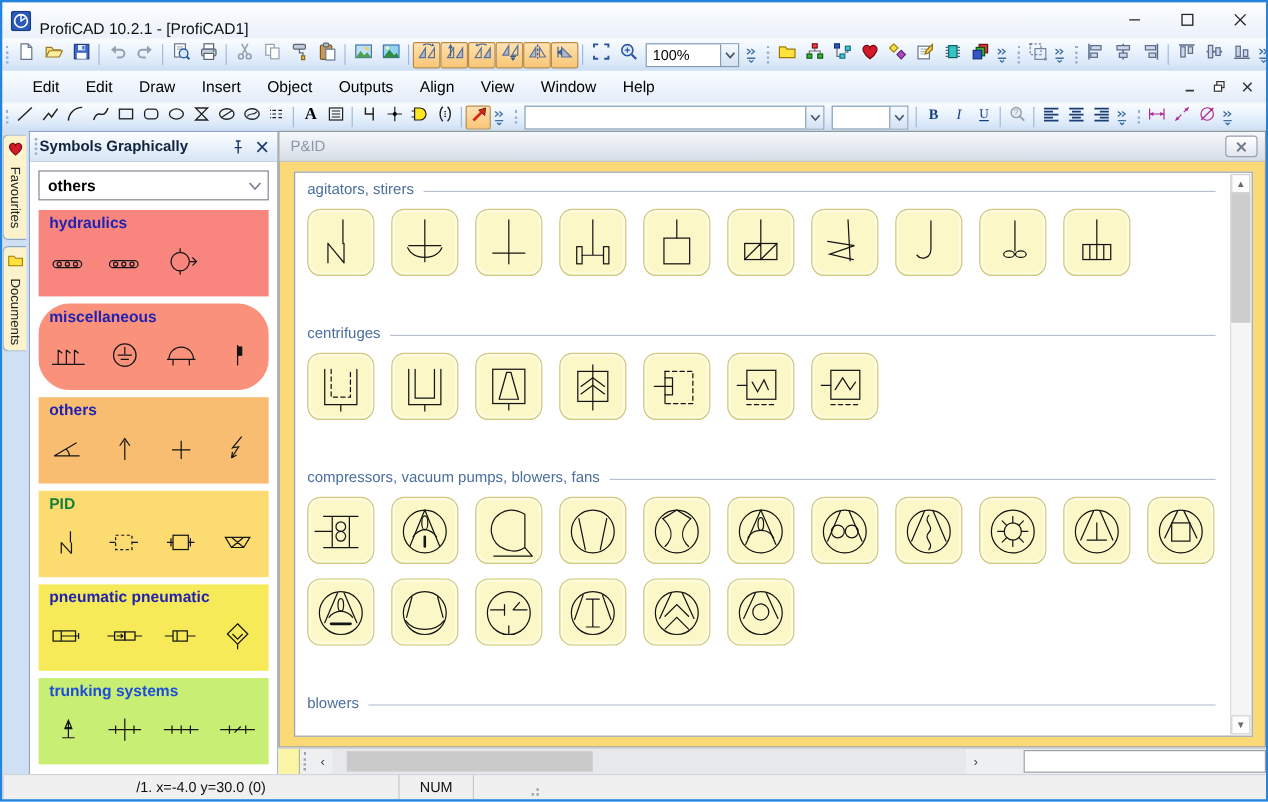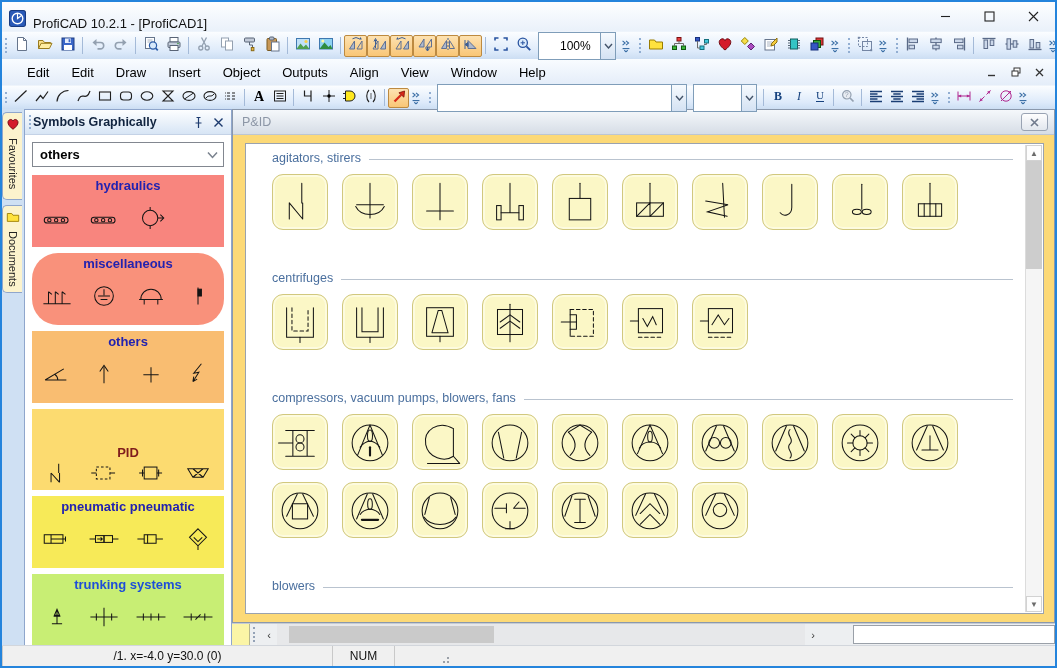--- a/index.html
+++ b/index.html
@@ -15,21 +15,21 @@
   
   .toolbar { display:flex; align-items:center; background:linear-gradient(#fbfdff,#ddeafa 72%,#ccdef3); border-top:1px solid #eef4fb; }
   .toolbar1 { height:28px; flex:0 0 28px; }
   .toolbar2 { height:24px; flex:0 0 24px; }
   .tb-group { display:flex; align-items:center; height:100%; padding:0 3px 0 8px; position:relative; }
   .tb-group::before { content:""; position:absolute; left:3px; top:6px; bottom:6px; border-left:2px dotted #92aed2; }
   .tb-btn { width:23px; height:22px; display:flex; align-items:center; justify-content:center; border:1px solid transparent; border-radius:2px; flex:0 0 auto; }
   .toolbar2 .tb-btn { width:21px; height:20px; }
   .tb-btn.active { background:linear-gradient(#fde2b2,#f9c676); border-color:#bd8a40; }
   .tb-sep { width:1px; height:17px; background:#a4bad8; margin:0 3px; flex:0 0 1px; }
-  .combo { display:flex; align-items:center; height:28px; background:#fff; border:1px solid #7f9db9; font-size:12px; margin:0 3px;padding-left:16px; }
+  .combo { display:flex; align-items:center; height:20px; background:#fff; border:1px solid #7f9db9; font-size:12px; margin:0 3px; }
   .combo .val { padding:0 5px; flex:1; text-align:left; color:#000; }
   .combo .dd { width:15px; height:100%; background:linear-gradient(#f6fafe,#d4e2f3); border-left:1px solid #7f9db9; display:flex; align-items:center; justify-content:center; }
   .chev { width:14px; height:100%; display:flex; align-items:center; justify-content:center; }
 
   
   .menubar { height:26px; flex:0 0 26px; display:flex; align-items:center; background:linear-gradient(#f9fcff,#e4edf9); padding-left:14px; font-size:13px; color:#000; }
   .menu-item { padding:4px 11px; }
   .mdi { margin-left:auto; display:flex; gap:3px; padding-right:5px; }
   .mdi-btn { width:21px; height:17px; display:flex; align-items:center; justify-content:center; }
 
@@ -42,29 +42,29 @@
   .panel { width:208px; flex:0 0 208px; display:flex; flex-direction:column; background:#fff; border:1px solid #8fa6cc; border-bottom:none; }
   .panel-header { height:25px; flex:0 0 25px; background:linear-gradient(#fdfeff,#d7e5f5); display:flex; align-items:center; padding:0 4px 0 8px; border-bottom:1px solid #c4d2e6; position:relative; }
   .panel-header::before { content:""; position:absolute; left:4px; top:5px; bottom:5px; border-left:2px dotted #92aed2; }
   .ph-title { font-weight:bold; font-size:12.5px; color:#10233f; }
   .panel-tools { margin-left:auto; display:flex; gap:2px; }
   .panel-tool { width:18px; height:18px; display:flex; align-items:center; justify-content:center; }
   .panel-combo { margin:7px 7px 6px; height:25px; flex:0 0 25px; border:1px solid #828790; background:#fff; display:flex; align-items:center; font-size:13px; font-weight:bold; color:#000; padding-left:7px; }
   .pc-arrow { margin-left:auto; padding-right:5px; }
   .cats { flex:1; overflow:hidden; margin:2px 7px 0; display:flex; flex-direction:column; gap:6px; }
   .cat { flex:0 0 72px; display:flex; flex-direction:column; }
-  .cat-label { text-align:center; font-weight:bold; font-size:13px; padding:3px 9px 0; }
+  .cat-label { text-align:left; font-weight:bold; font-size:13px; padding:3px 9px 0; }
   .cat-syms { flex:1; display:flex; align-items:center; gap:13px; padding:0 8px; }
 
   .doccol { flex:1; display:flex; flex-direction:column; min-width:0; }
   .child { flex:1; display:flex; flex-direction:column; min-height:0; border:1px solid #8a98ac; background:#fcd977; }
   .child-title { height:25px; flex:0 0 25px; background:linear-gradient(#f5f8fb,#d6dde6); display:flex; align-items:center; padding:0 6px 0 9px; color:#8c96a6; font-size:12.5px; border-bottom:1px solid #bcc6d2; }
   .child-close { margin-left:auto; width:27px; height:18px; background:linear-gradient(#fefefe,#e2e7ee); border:1px solid #99a3b3; border-radius:3px; display:flex; align-items:center; justify-content:center; }
   .frame { flex:1; padding:8px 10px 8px 12px; min-height:0; }
-  .canvas { position:relative; height:100%; background:#fff; border:1px solid #9aa2ae; overflow:hidden; padding:6px 30px 0 26px; }
+  .canvas { position:relative; height:100%; background:#fff; border:1px solid #9aa2ae; overflow:hidden; padding:6px 30px 0 10px; }
   .vsb { position:absolute; top:1px; right:1px; bottom:1px; width:17px; background:#f5f5f5; border-left:1px solid #dcdcdc; display:flex; flex-direction:column; }
   .vsb-btn { height:16px; flex:0 0 16px; background:#fdfdfd; border:1px solid #d2d2d2; display:flex; align-items:center; justify-content:center; color:#6a6a6a; font-size:8px; }
   .vsb-thumb { height:108px; flex:0 0 108px; background:#cdcdcd; }
   .vsb-track { flex:1; }
   .group-label { display:flex; align-items:center; gap:8px; color:#4a6f9e; font-size:12.5px; height:16px; margin-bottom:8px; white-space:nowrap; }
   .group-label .rule { flex:1; border-top:1px solid #b9c3cf; margin-top:2px; }
   .tiles { display:flex; flex-wrap:wrap; gap:12px 14px; margin-bottom:40px; }
   .tile { width:56px; height:56px; border:1px solid #d1c87e; border-radius:11px; background:#fbf7c6; display:flex; align-items:center; justify-content:center; box-shadow:inset 0 0 0 2px #fdfbdf; }
   .group.clipped { margin-top:22px; }
 
@@ -794,21 +794,21 @@
                   </g>
                 </svg></span>
               <span><svg viewBox="0 0 40 30" width="34" height="26">
                   <g fill="none" stroke="#141414" stroke-width="1.2">
                     <path d="M24,3 L15,14 L21,13 L14,24 M14,24 L19,21 M14,24 L15,18"></path>
                   </g>
                 </svg></span>
             </div>
           </div>
           <div class="cat" style="background: rgb(252, 219, 112);">
-            <div class="cat-label" style="color: #7f1d1d; margin-top: 33px;">PID</div>
+            <div class="cat-label" style="color: #15803d;">PID</div>
             <div class="cat-syms">
               <span><svg viewBox="0 0 40 30" width="34" height="26">
                   <g fill="none" stroke="#141414" stroke-width="1.2">
                     <path d="M22,4 V15 M13,15 V26 M13,15 L23,26 M23,15 V26"></path>
                   </g>
                 </svg></span>
               <span><svg viewBox="0 0 40 30" width="34" height="26">
                   <g fill="none" stroke="#141414" stroke-width="1.2">
                     <rect x="11" y="8" width="16" height="14" stroke-dasharray="3 2.5"></rect>
                     <path d="M5,15 H11 M27,15 H33"></path>

